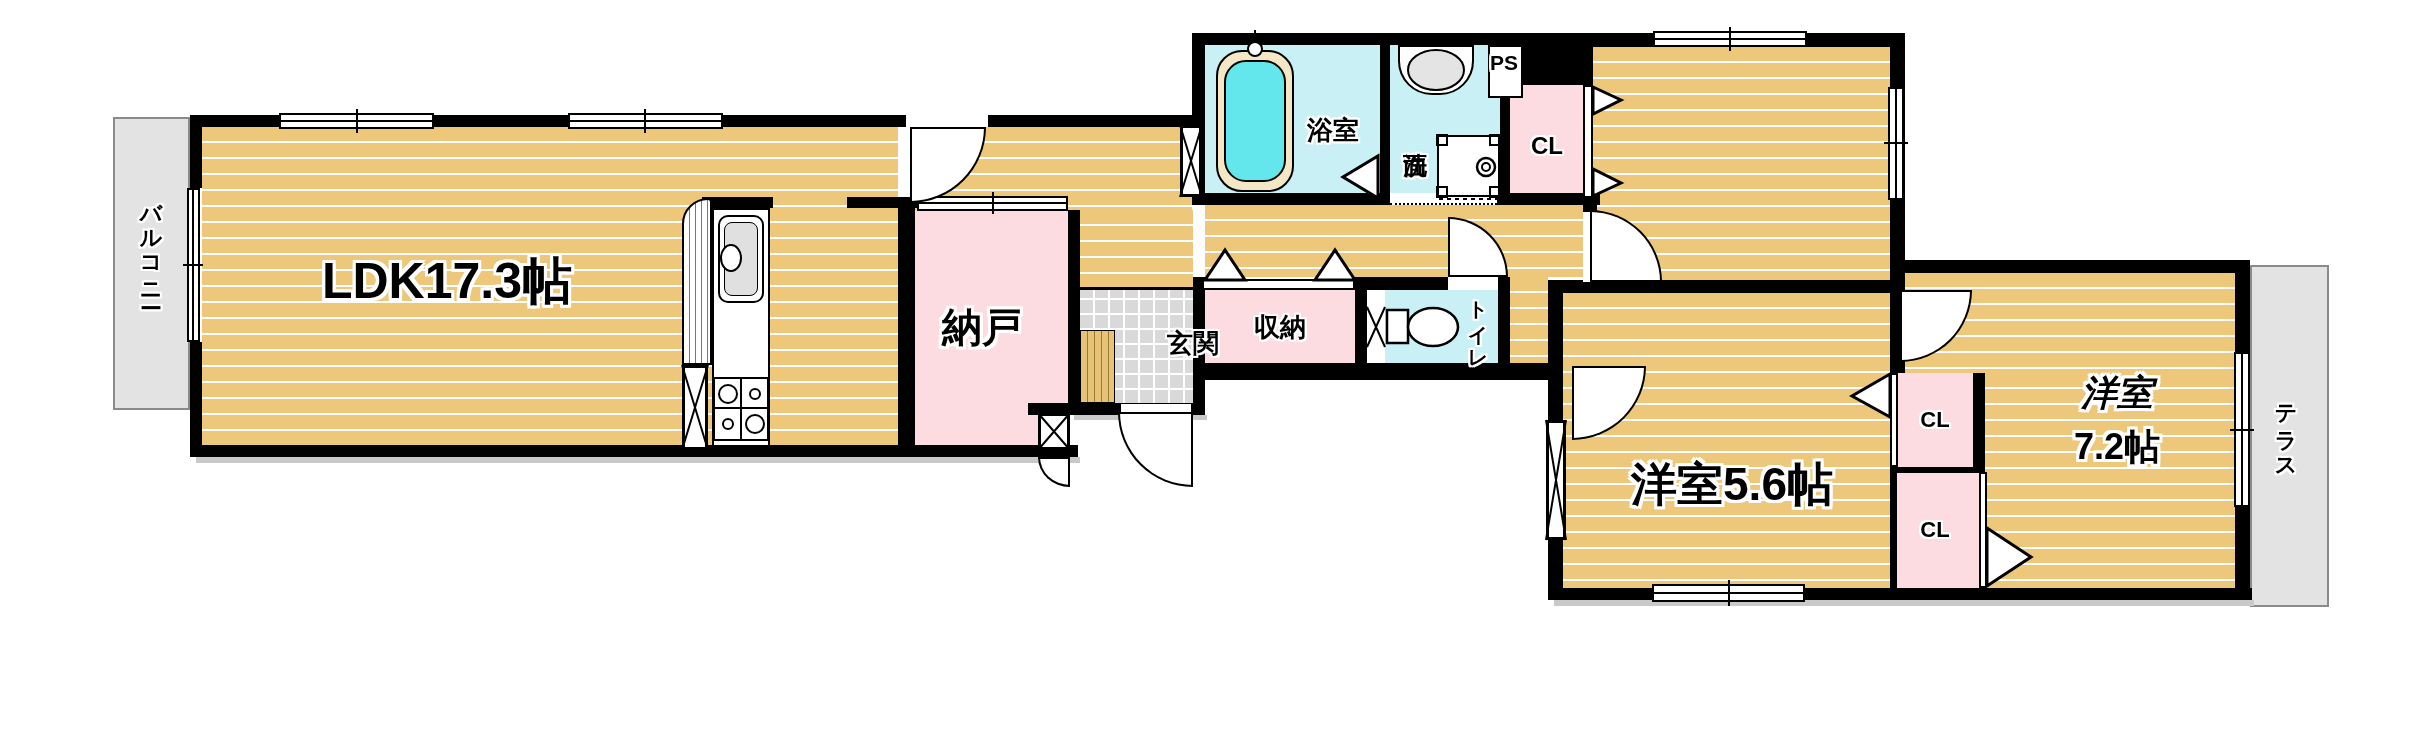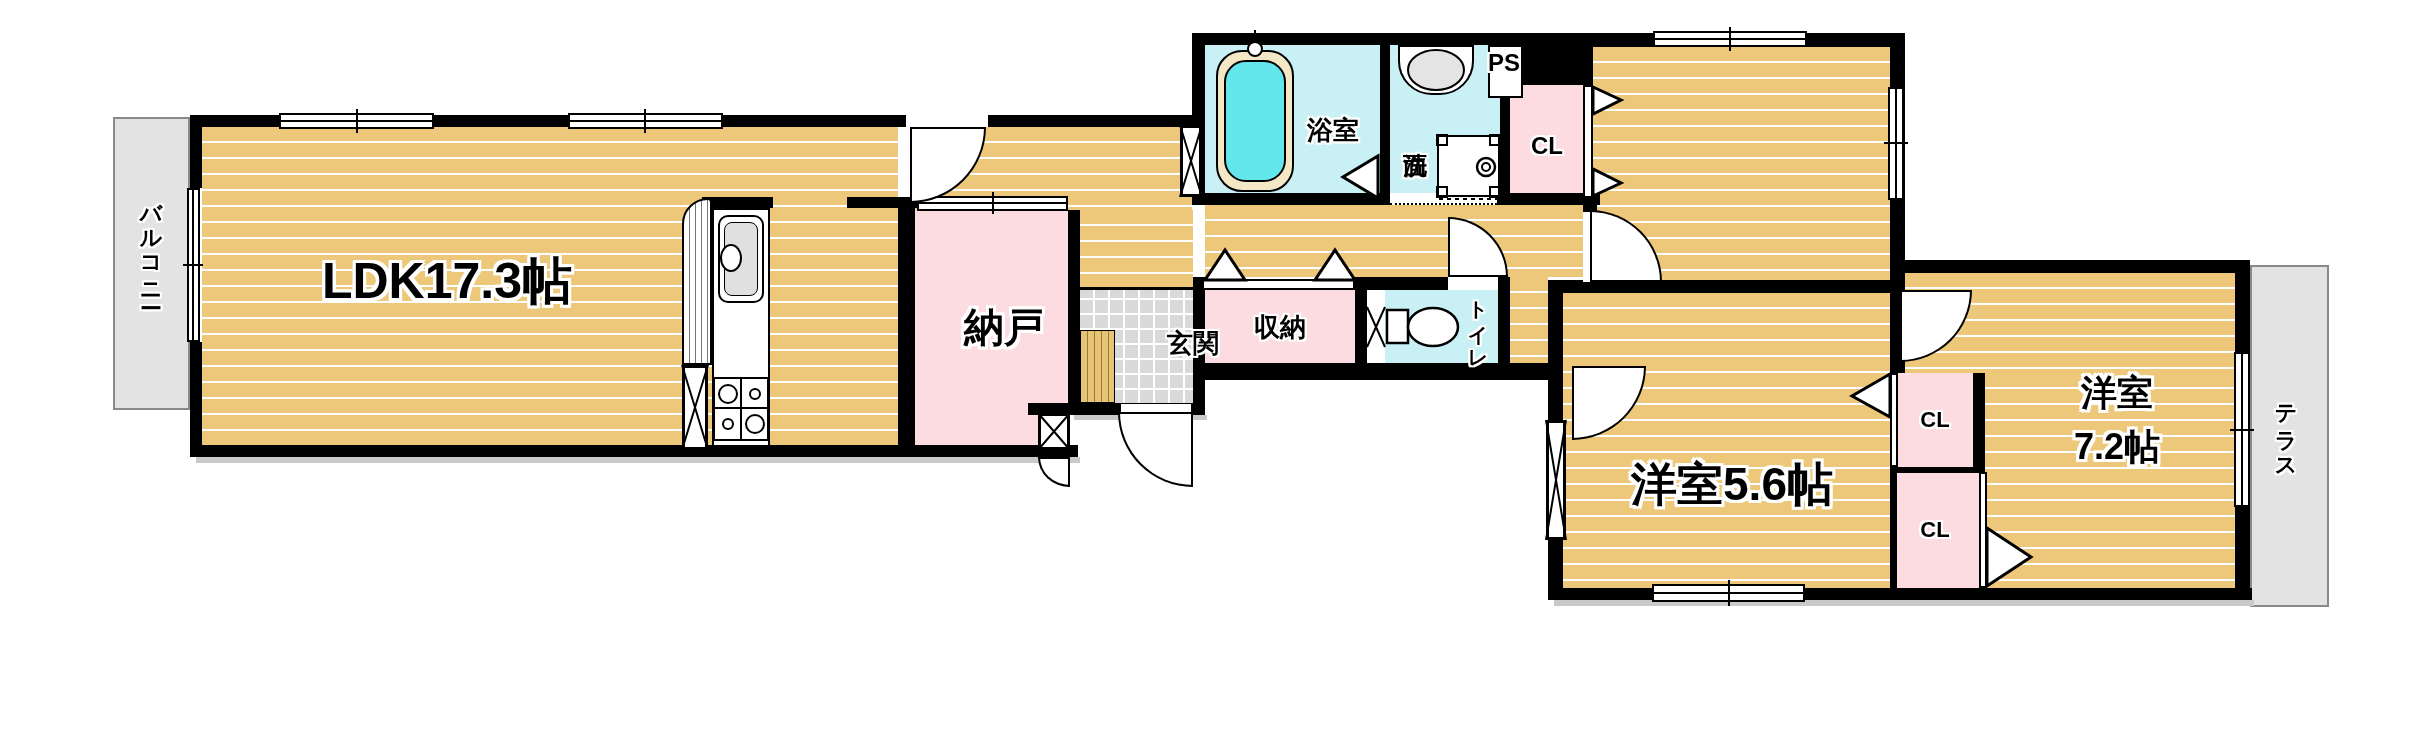--- a/index.html
+++ b/index.html
@@ -195,29 +195,29 @@
       <polygon points="1315,280 1355,280 1335,250"></polygon>
       <polygon points="1378,156 1378,198 1343,177"></polygon>
       <polygon points="1593,87 1593,114 1621,100"></polygon>
       <polygon points="1593,169 1593,196 1621,183"></polygon>
       <polygon points="1890,374 1890,417 1852,396"></polygon>
       <polygon points="1987,528 1987,586 2031,557"></polygon>
     </g>
   </svg>
 
   <div class="lb" style="left:447px;top:281px;font-size:50px;">LDK17.3帖</div>
-  <div class="lb" style="left:1004px;top:327px;font-size:40px;">納戸</div>
+  <div class="lb" style="left:982px;top:327px;font-size:40px;">納戸</div>
   <div class="lb sm" style="left:1153px;top:343px;font-size:26px;margin-left:40px;">玄関</div>
   <div class="lb sm" style="left:1280px;top:327px;font-size:26px;">収納</div>
   <div class="lb sm" style="left:1333px;top:130px;font-size:26px;">浴室</div>
   <div class="lb sm vert" style="left:1415px;top:135px;font-size:24px;">洗面</div>
-  <div class="lb sm" style="left:1504px;top:63px;font-size:24px;">PS</div>
+  <div class="lb sm" style="left:1504px;top:63px;font-size:21px;">PS</div>
   <div class="lb sm" style="left:1547px;top:146px;font-size:24px;">CL</div>
   <div class="lb sm vert" style="left:1479px;top:324px;font-size:20px;">トイレ</div>
   <div class="lb" style="left:1732px;top:485px;font-size:46px;text-align:center;">洋室5.6帖</div>
-  <div class="lb" style="left:2117px;top:393px;font-size:36px;">洋室</div>
+  <div class="lb" style="left:2117px;top:393px;font-size:36px;font-style:italic;">洋室</div>
   <div class="lb" style="left:2117px;top:447px;font-size:36px;">7.2帖</div>
   <div class="lb sm" style="left:1935px;top:420px;font-size:22px;">CL</div>
   <div class="lb sm" style="left:1935px;top:530px;font-size:22px;">CL</div>
   <div class="lb sm vert" style="left:151px;top:243px;font-size:22px;">バルコニー</div>
   <div class="lb sm vert" style="left:2286px;top:430px;font-size:22px;">テラス</div>
 
 </div>
 
 </body></html>

